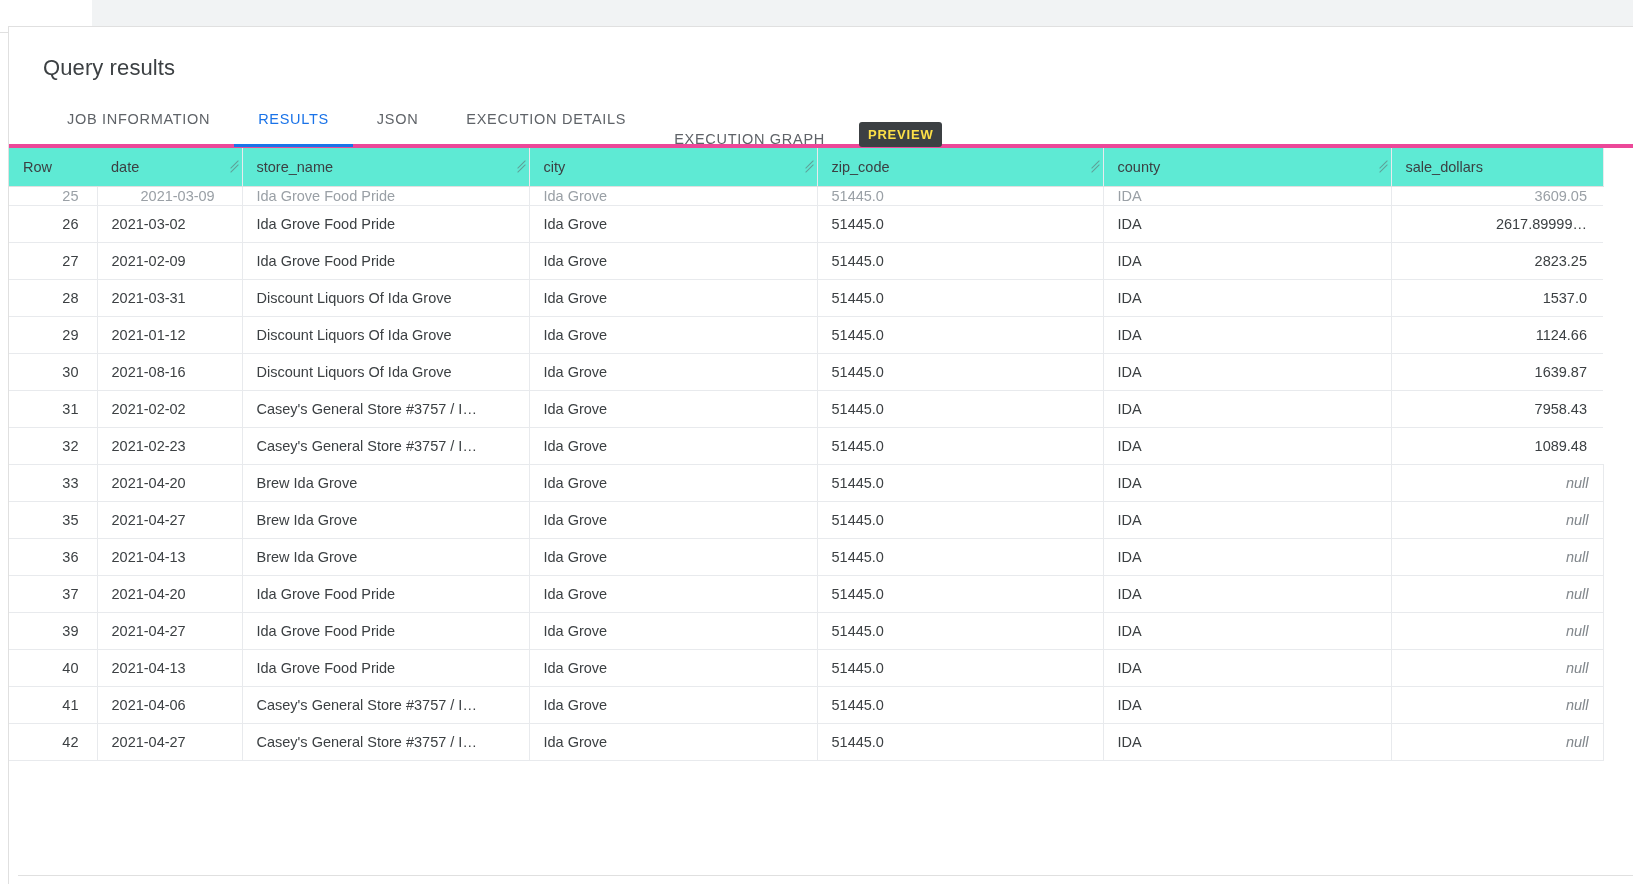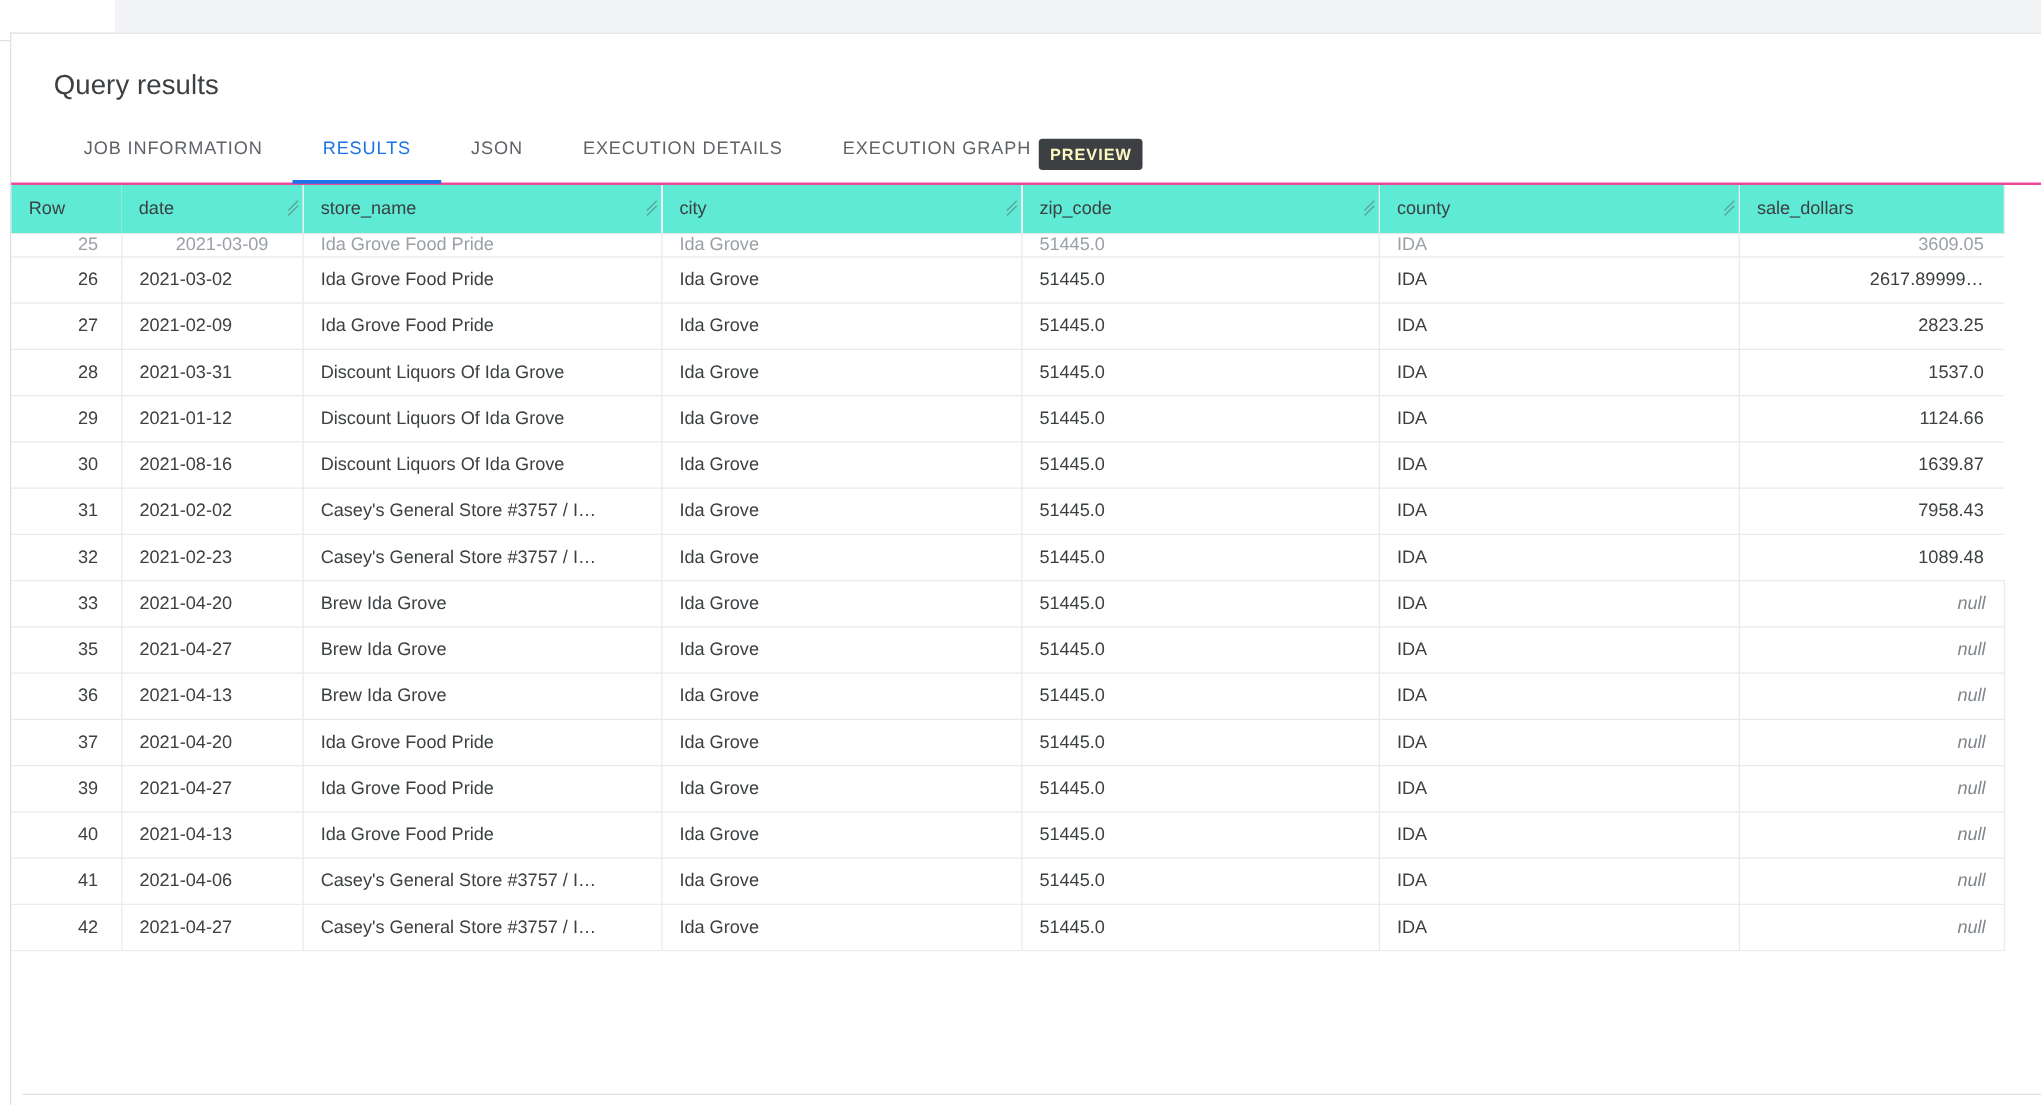--- a/index.html
+++ b/index.html
@@ -52,21 +52,21 @@
     padding: 28px 0 0 34px;
     font-weight: 400;
     letter-spacing: 0.1px;
   }
 
   
   .tabs {
     position: relative;
     margin-top: 20px;
     height: 47px;
-    border-bottom: 2px solid #ec4899;
+    border-bottom: 4px solid #ec4899;
     display: flex;
     align-items: flex-start;
     padding-left: 34px;
     box-sizing: border-box;
   }
   .tab {
     position: relative;
     font-size: 14.5px;
     letter-spacing: 0.7px;
     color: #5f6368;
@@ -83,33 +83,34 @@
   .tab.active::after {
     content: "";
     position: absolute;
     left: 0; right: 0; bottom: 0;
     height: 3px;
     background: #1a73e8;
   }
   .preview-badge {
     display: inline-block;
     background: #3c4043;
-    color: #fef9c3;
+    color: #fde047;
     font-size: 13px;
     letter-spacing: 0.8px;
     font-weight: 700;
     padding: 5px 9px;
     border-radius: 3px;
     margin-left: 6px;
     vertical-align: 2px;
   }
   .tab-graph {
     display: flex;
-    align-items: flex-start;
+    align-items: flex-end;
     padding-right: 12px;
+    gap: 28px;
   }
 
   
   .table-wrap {
     position: relative;
     width: 100%;
     overflow: hidden;
   }
   table.results {
     border-collapse: collapse;

